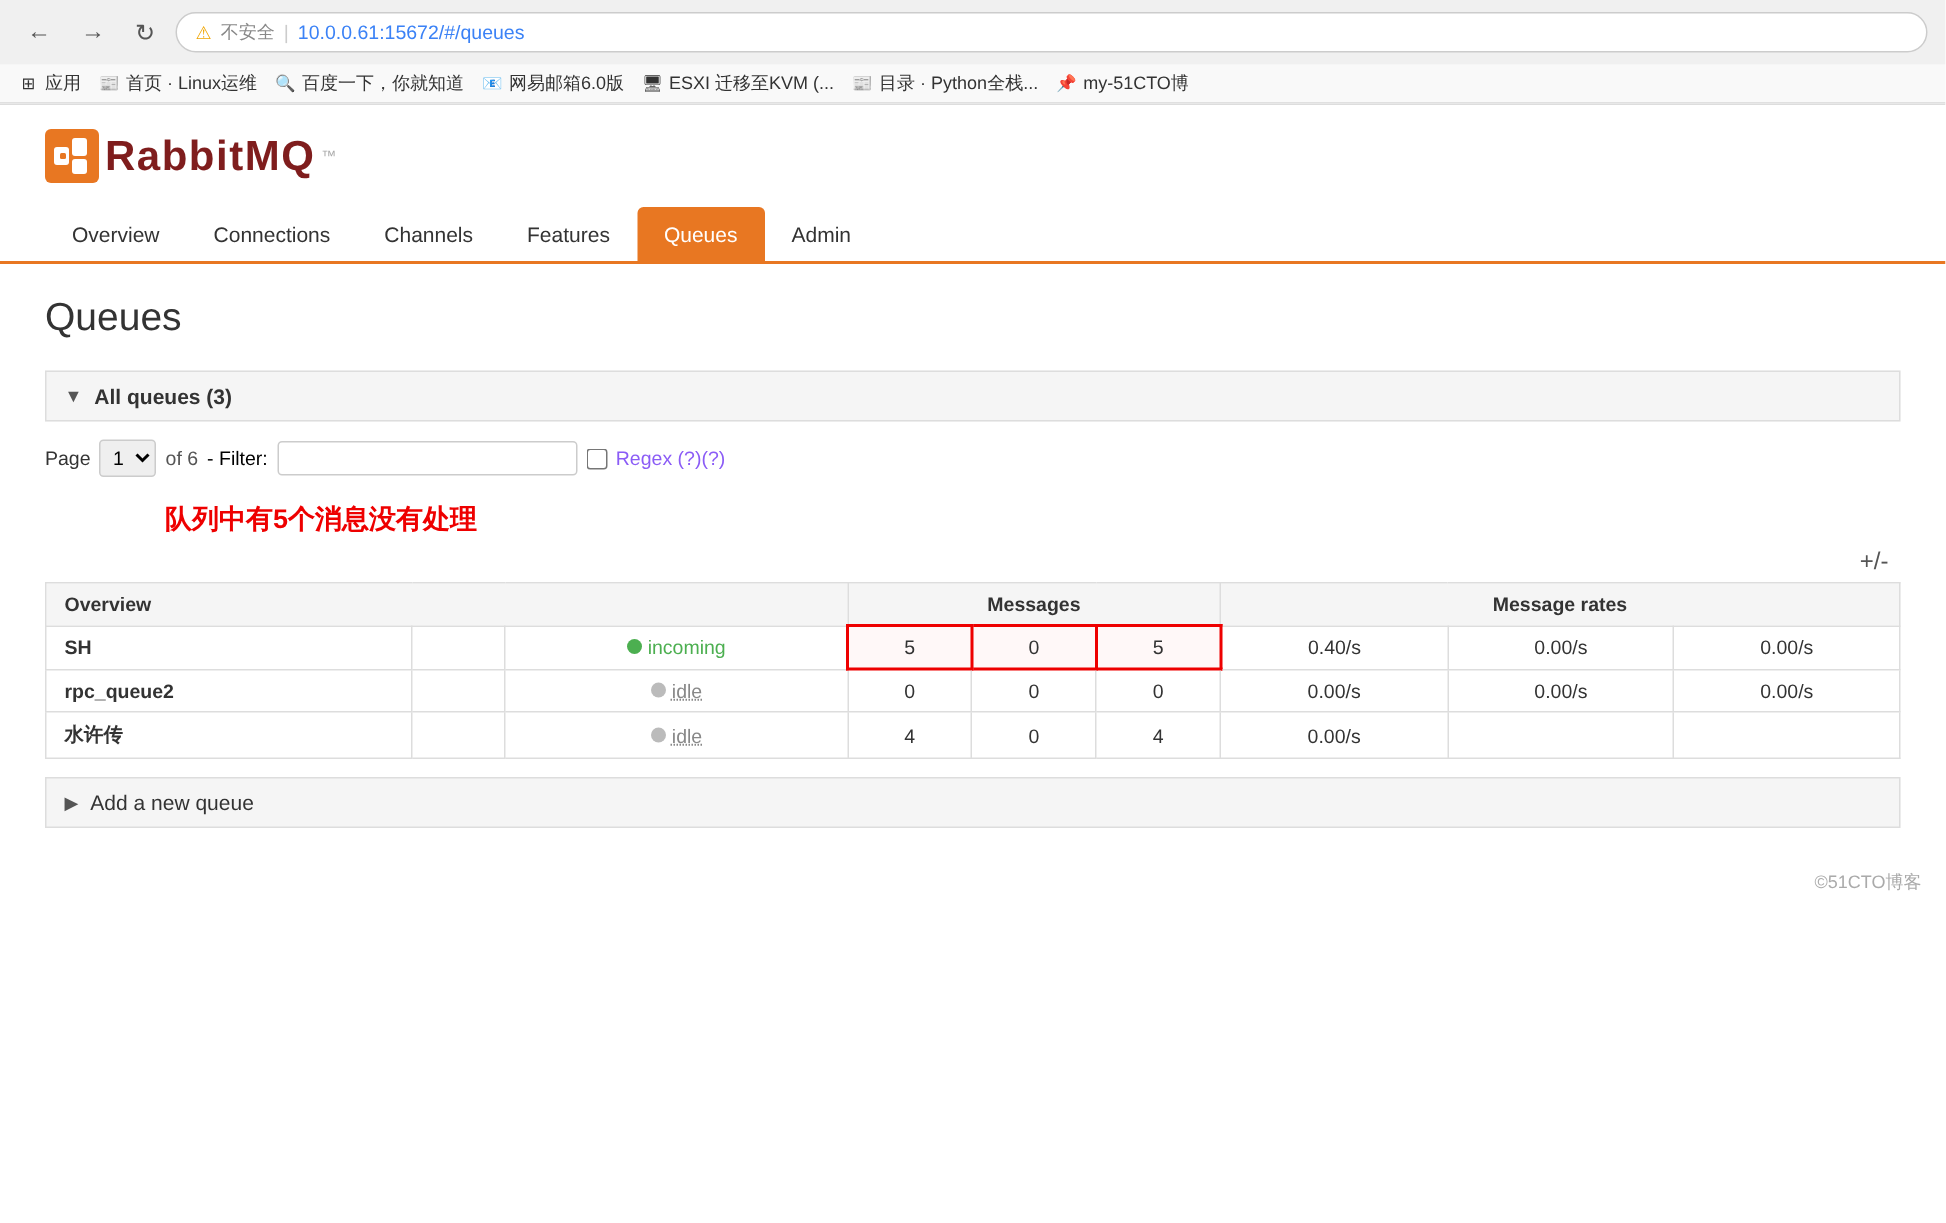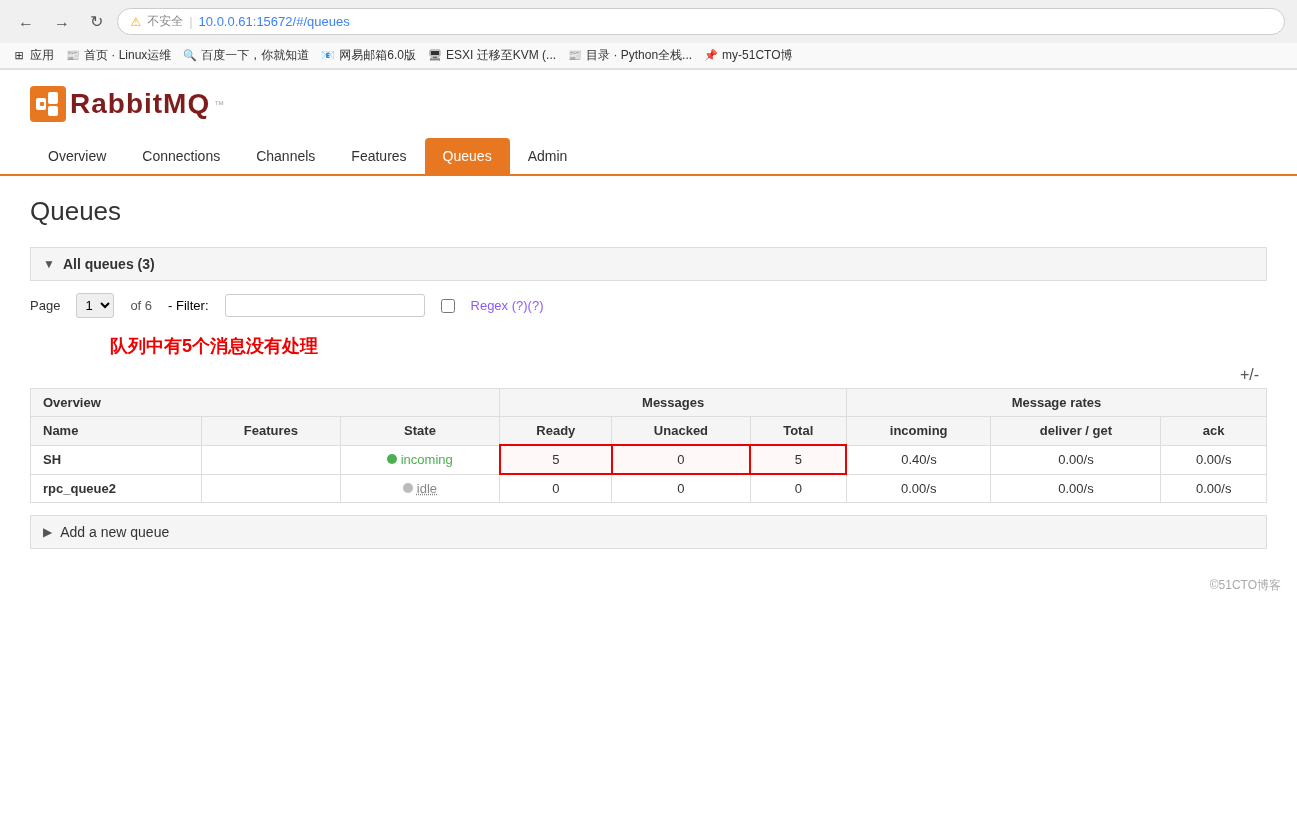--- a/index.html
+++ b/index.html
@@ -37,21 +37,21 @@
     .page-title { font-size: 26px; font-weight: normal; color: #333; margin-bottom: 20px; }
 
     
     .section-header { display: flex; align-items: center; gap: 8px; background: #f5f5f5; border: 1px solid #ddd; padding: 8px 12px; cursor: pointer; margin-bottom: 12px; }
     .section-arrow { color: #555; font-size: 12px; }
     .section-title { font-weight: bold; font-size: 14px; color: #333; }
 
     
     .pagination-section { margin-bottom: 16px; }
     .pagination-label { font-size: 13px; color: #555; margin-bottom: 8px; }
-    .pagination-controls { display: flex; align-items: center; gap: 16px; font-size: 13px; }
+    .pagination-controls { display: flex; align-items: center; gap: 6px; font-size: 13px; }
     .pagination-select { border: 1px solid #ccc; border-radius: 3px; padding: 3px 4px; font-size: 13px; }
     .pagination-of { color: #555; }
     .filter-label { color: #000000; }
     .filter-input { border: 1px solid #ccc; border-radius: 3px; padding: 3px 8px; width: 200px; font-size: 13px; }
     .regex-checkbox { width: 14px; height: 14px; }
     .regex-label { color: #8b5cf6; font-size: 13px; }
 
     
     .annotation { color: #e00; font-size: 18px; font-weight: bold; margin: 8px 0 4px 80px; }
 
@@ -180,31 +180,20 @@
 
   <div style="position:relative;">
     <span class="plus-minus">+/-</span>
     <table class="queue-table">
       <thead>
         <tr>
           <th colspan="3" class="col-group-header">Overview</th>
           <th colspan="3" class="col-group-header col-group-messages">Messages</th>
           <th colspan="3" class="col-group-header">Message rates</th>
         </tr>
-        <tr>
-          <th>Name</th>
-          <th>Features</th>
-          <th>State</th>
-          <th>Ready</th>
-          <th>Unacked</th>
-          <th>Total</th>
-          <th>incoming</th>
-          <th>deliver / get</th>
-          <th>ack</th>
-        </tr>
       </thead>
       <tbody id="queue-tbody">
 
       <tr class="highlighted-row">
       <td class="name-cell">SH</td>
       <td></td>
       <td><span class="state-dot-green"></span><span style="color:#4caf50;">incoming</span></td>
       <td class="highlighted-cell">5</td>
       <td class="highlighted-cell">0</td>
       <td class="highlighted-cell">5</td>
@@ -216,20 +205,31 @@
       <td class="name-cell">rpc_queue2</td>
       <td></td>
       <td><span class="state-dot-gray"></span><span class="state-idle">idle</span></td>
       <td class="">0</td>
       <td class="">0</td>
       <td class="">0</td>
       <td>0.00/s</td>
       <td>0.00/s</td>
       <td>0.00/s</td>
     </tr>
+          <tr>
+      <td class="name-cell">水许传</td>
+      <td></td>
+      <td><span class="state-dot-gray"></span><span class="state-idle">idle</span></td>
+      <td class="">4</td>
+      <td class="">0</td>
+      <td class="">4</td>
+      <td>0.00/s</td>
+      <td></td>
+      <td></td>
+    </tr>
         </tbody>
     </table>
   </div>
 
   <div class="add-queue-section">
     <div class="add-queue-header">
       <span class="add-queue-arrow">▶</span>
       <span>Add a new queue</span>
     </div>
   </div>

